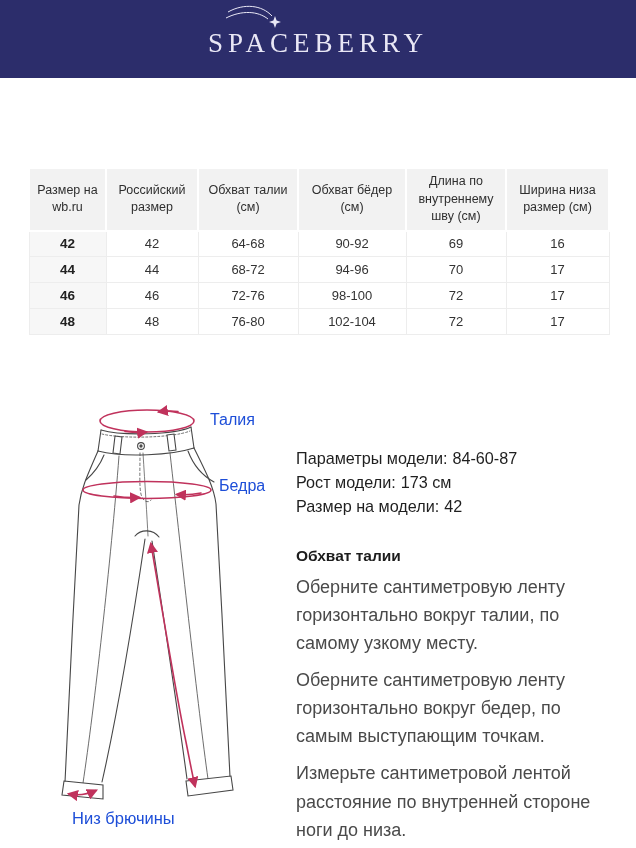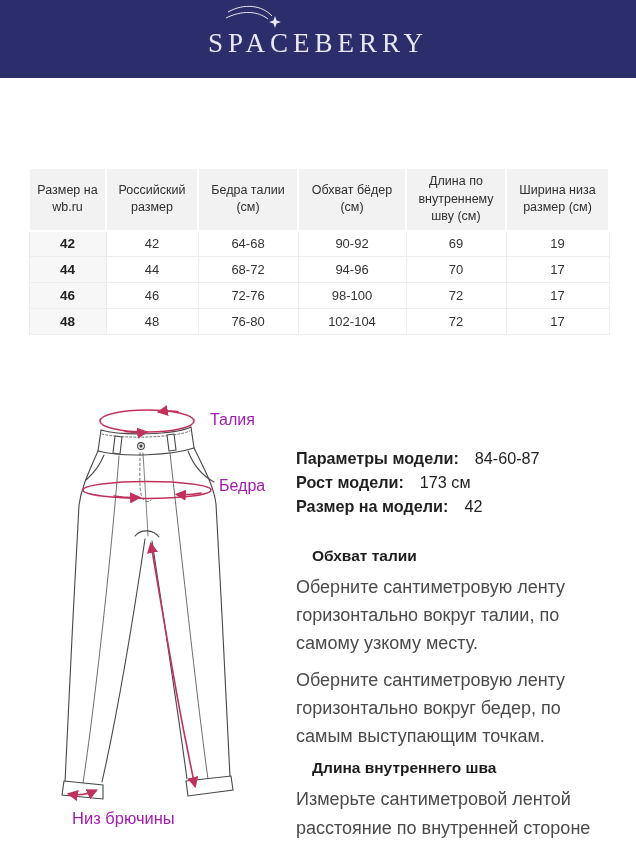--- a/index.html
+++ b/index.html
@@ -30,33 +30,33 @@
                       line-height:1.4;color:#2f2f2f;height:57px;vertical-align:middle;
                       text-align:center;padding:4px 6px;border:2px solid #fff;}
   table.size-table td{font-size:13px;color:#333;text-align:center;height:26px;
                       border:1px solid var(--row-border);background:#fff;padding:2px 4px;}
   table.size-table td:first-child{background:var(--size-col-bg);font-weight:700;
                       font-size:13.5px;color:#222;}
 
   
   .diagram{position:absolute;left:30px;top:390px;width:260px;height:458px;}
   .diagram svg{position:absolute;left:0;top:0;}
-  .dlabel{position:absolute;font-size:16px;color:#a21caf;white-space:nowrap;}
+  .dlabel{position:absolute;font-size:16px;color:#1d4ed8;white-space:nowrap;}
   .dlabel.wrap{white-space:normal;line-height:1.45;}
   .lbl-waist{left:180px;top:21px;}
   .lbl-hips{left:189px;top:87px;}
   .lbl-inseam{left:143px;top:176px;width:108px;}
   .lbl-legbottom{left:42px;top:419px;font-size:16.5px;}
 
   
   .model-info{position:absolute;left:296px;top:446px;width:320px;}
   .mline{font-size:16.2px;line-height:24px;color:#1f1f1f;}
-  .mlabel{font-weight:700;margin-right:16px;}
+  .mlabel{font-weight:400;margin-right:5px;}
   .sections{position:absolute;left:296px;top:547px;width:320px;}
-  .sections h3{margin:0 0 8px 16px;font-size:15.5px;font-weight:700;color:#1c1c1c;}
+  .sections h3{margin:0 0 8px 0;font-size:15.5px;font-weight:700;color:#1c1c1c;}
   .sections p{margin:0 0 9px 0;font-size:18px;line-height:1.56;color:var(--muted);}
 </style>
 </head>
 <body>
 
 <div class="page">
 
   <div class="header">
     <div class="logo">
       <svg class="comet" width="80" height="32" viewBox="0 0 80 32">
@@ -74,34 +74,34 @@
         <col class="c2">
         <col class="c3">
         <col class="c4">
         <col class="c5">
         <col class="c6">
     </colgroup>
     <thead>
       <tr>
           <th>Размер на wb.ru</th>
           <th>Российский размер</th>
-          <th>Бедра талии (см)</th>
+          <th>Обхват талии (см)</th>
           <th>Обхват бёдер (см)</th>
           <th>Длина по внутреннему шву (см)</th>
           <th>Ширина низа размер (см)</th>
         </tr>
     </thead>
     <tbody>
         <tr>
           <td>42</td>
           <td>42</td>
           <td>64-68</td>
           <td>90-92</td>
           <td>69</td>
-          <td>19</td>
+          <td>16</td>
         </tr>
         <tr>
           <td>44</td>
           <td>44</td>
           <td>68-72</td>
           <td>94-96</td>
           <td>70</td>
           <td>17</td>
         </tr>
         <tr>
@@ -182,17 +182,16 @@
     </div>
     <div class="mline">
       <span class="mlabel">Размер на модели:</span><span>42</span>
     </div>
   </div>
 
   <div class="sections">
     <h3>Обхват талии</h3>
     <p>Оберните сантиметровую ленту горизонтально вокруг талии, по самому узкому месту.</p>
     <p>Оберните сантиметровую ленту горизонтально вокруг бедер, по самым выступающим точкам.</p>
-    <h3>Длина внутреннего шва</h3>
     <p>Измерьте сантиметровой лентой расстояние по внутренней стороне ноги до низа.</p>
   </div>
 
 </div>
 
 </body></html>

